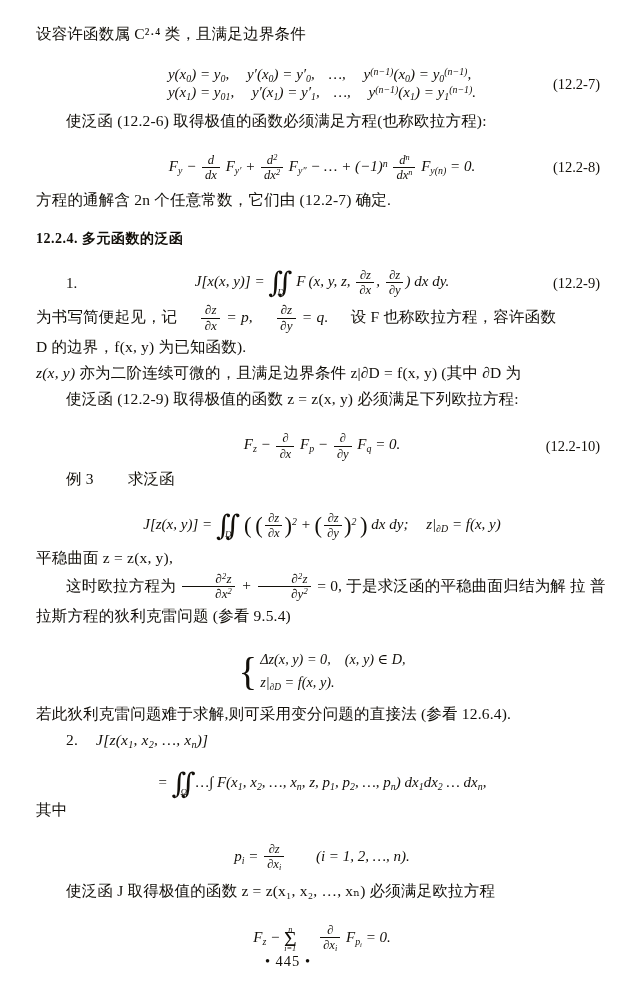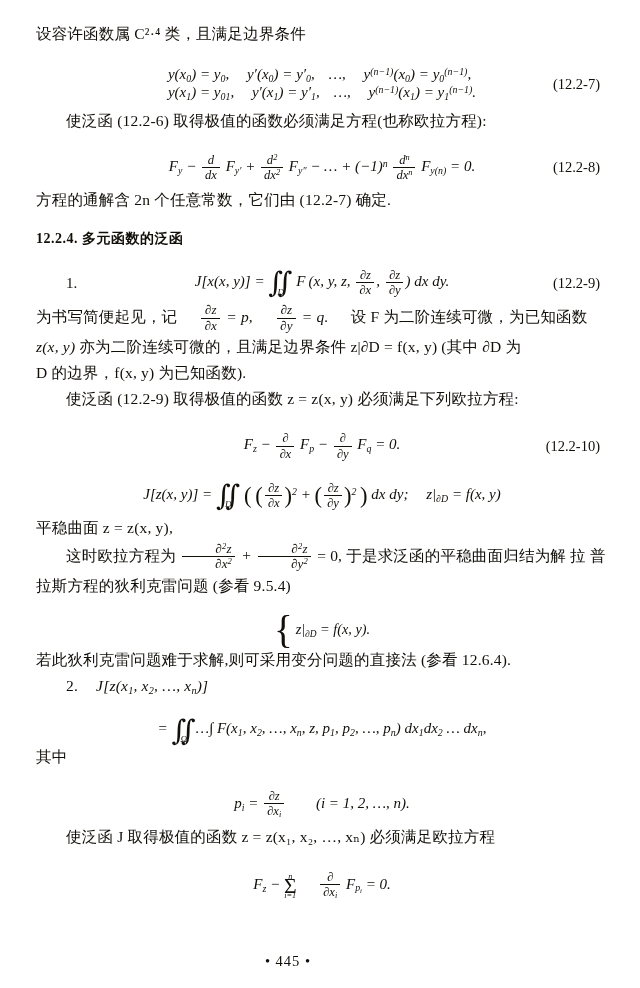--- a/index.html
+++ b/index.html
@@ -209,44 +209,49 @@
 
     <p class="line">
       <span>为书写简便起见，记</span>
       <span class="sp"></span>
       <span class="it">
         <span class="frac"><span class="num">∂<span class="it">z</span></span><span class="den">∂<span class="it">x</span></span></span> = <span class="it">p</span>,
         <span class="sp"></span>
         <span class="frac"><span class="num">∂<span class="it">z</span></span><span class="den">∂<span class="it">y</span></span></span> = <span class="it">q</span>.
       </span>
       <span class="sp"></span>
-      <span>设 F 为二阶连续可微，为已知函数</span>
-    </p>
+      <span>设 F 也称欧拉方程，容许函数</span>
+    </p>
+
+    <p class="line">D 的边界，f(x, y) 为已知函数).</p>
 
     <p class="line">
       <span class="it"><span class="it">z</span>(<span class="it">x</span>, <span class="it">y</span>)</span>
       <span>亦为二阶连续可微的，且满足边界条件 z|∂D = f(x, y) (其中 ∂D 为</span>
     </p>
-
-    <p class="line">D 的边界，f(x, y) 为已知函数).</p>
 
     <p class="line ind">使泛函 (12.2-9) 取得极值的函数 z = z(x, y) 必须满足下列欧拉方程:</p>
 
     <div class="blk">
       <span class="eq">
         <span class="it">F</span><sub>z</sub> −
         <span class="frac"><span class="num">∂</span><span class="den">∂<span class="it">x</span></span></span>
         <span class="it">F</span><sub>p</sub> −
         <span class="frac"><span class="num">∂</span><span class="den">∂<span class="it">y</span></span></span>
         <span class="it">F</span><sub>q</sub> = 0.
       </span>
       <span class="tag">(12.2-10)</span>
     </div>
 
 
+    <p class="line ind">
+      <span>例 3</span>
+      <span class="sp2"></span>
+      <span>求泛函</span>
+    </p>
 
     <div class="blk">
       <span class="eq">
         <span class="it">J</span>[<span class="it">z</span>(<span class="it">x</span>, <span class="it">y</span>)] =
         <span class="intint">∬<span class="intsub">D</span></span>
         <span class="bigpar">(</span>
         <span class="bigpar">(</span><span class="frac"><span class="num">∂<span class="it">z</span></span><span class="den">∂<span class="it">x</span></span></span><span class="bigpar">)</span><sup>2</sup>
         +
         <span class="bigpar">(</span><span class="frac"><span class="num">∂<span class="it">z</span></span><span class="den">∂<span class="it">y</span></span></span><span class="bigpar">)</span><sup>2</sup>
         <span class="bigpar">)</span>
@@ -266,20 +271,23 @@
       </span>
       <span>= 0, 于是求泛函的平稳曲面归结为解 拉 普</span>
     </p>
 
     <p class="line">拉斯方程的狄利克雷问题 (参看 9.5.4)</p>
 
     <div class="blk">
       <span class="eq">
         <span class="brace">{</span><span class="cases">
           <div>
+            Δ<span class="it">z</span>(<span class="it">x</span>, <span class="it">y</span>) = 0,<span class="sp"></span>(<span class="it">x</span>, <span class="it">y</span>) ∈ <span class="it">D</span>,
+          </div>
+          <div>
             <span class="it">z</span>|<sub>∂<span class="it">D</span></sub> = <span class="it">f</span>(<span class="it">x</span>, <span class="it">y</span>).
           </div>
         </span>
       </span>
     </div>
 
     <p class="line">若此狄利克雷问题难于求解,则可采用变分问题的直接法 (参看 12.6.4).</p>
 
     <p class="line ind">
       2.<span class="sp"></span>

